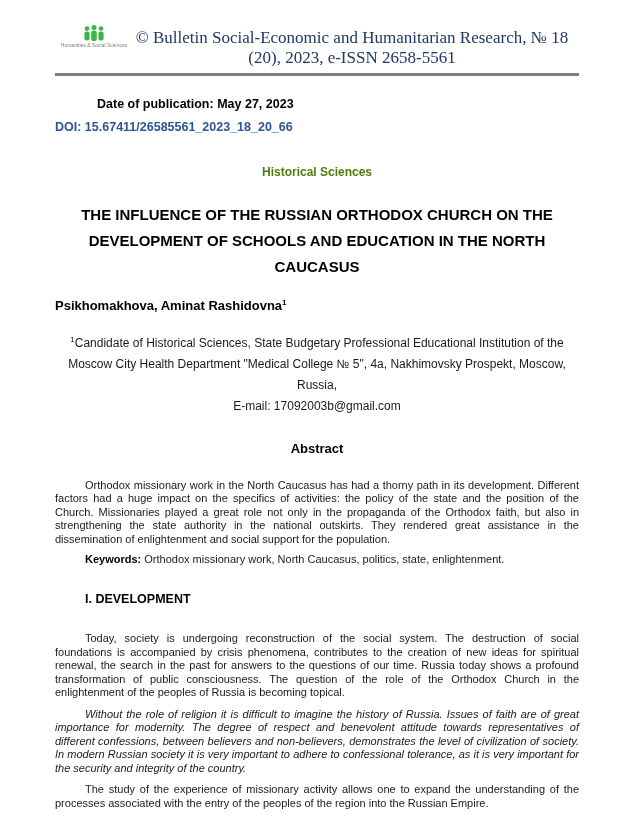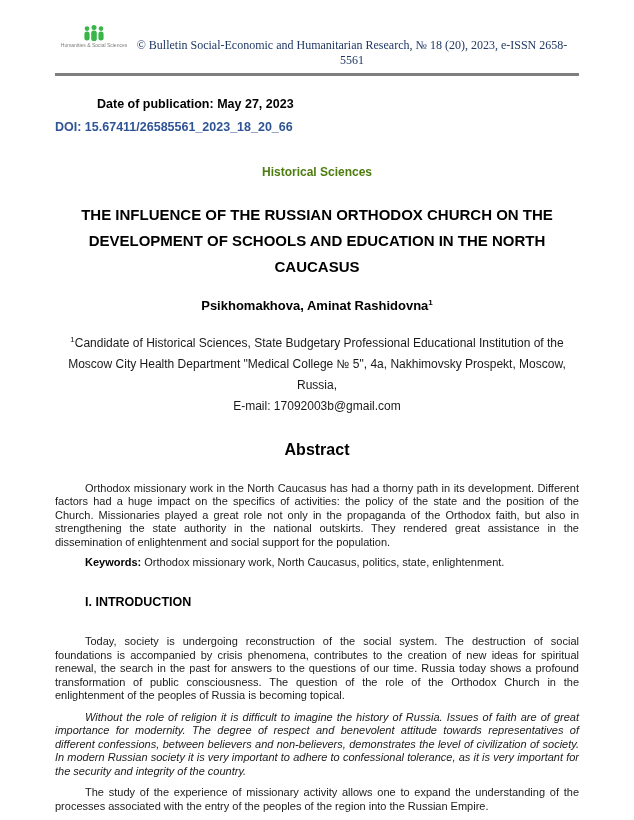--- a/index.html
+++ b/index.html
@@ -21,43 +21,43 @@
 
   
   .jheader{position:relative;height:47px;margin-top:24px;}
   .logo{position:absolute;left:0;top:0;width:78px;text-align:center;}
   .logo svg{display:block;margin:0 auto;}
   .logo-caption{font-size:5px;line-height:1.15;color:#7b7f7b;margin-top:1px;}
   .journal-line{
     position:absolute;left:70px;right:0;bottom:3px;
     text-align:center;
     font-family:"Liberation Serif", serif;
-    font-size:12px;color:var(--navy);
+    font-size:17px;color:var(--navy);
   }
   .rule{border-top:3px solid var(--rule-gray);margin-top:2px;}
 
   
   .meta{margin-top:21px;}
   .date-line{font-size:12.5px;font-weight:bold;color:#000;padding-left:42px;}
   .doi-line{font-size:12.5px;font-weight:bold;color:var(--doi-blue);margin-top:9px;}
 
   .section-heading{margin-top:31px;text-align:center;font-size:12px;font-weight:bold;color:#4d7c0f;}
 
   .title{
     margin-top:23px;text-align:center;
     font-size:15px;font-weight:bold;color:#000;
     line-height:1.72;
   }
 
-  .author{margin-top:19px;text-align:center;font-size:13px;font-weight:bold;color:#000;}
+  .author{margin-top:19px;text-align:left;font-size:13px;font-weight:bold;color:#000;}
   sup{font-size:8px;}
 
   .affiliation-block{margin-top:19px;text-align:center;font-size:12px;line-height:1.75;color:#1a1a1a;}
 
-  .abstract-heading{margin-top:24px;text-align:center;font-size:16px;font-weight:bold;color:#000;}
+  .abstract-heading{margin-top:24px;text-align:center;font-size:13px;font-weight:bold;color:#000;}
 
   .body-para{
     font-size:11px;line-height:1.23;
     text-align:justify;text-indent:30px;
     color:#1a1a1a;
   }
   .abstract-para{margin-top:23px;}
   .keywords{margin-top:7px;font-size:11px;text-indent:30px;}
   .keywords b{color:#000;}
 
@@ -105,19 +105,19 @@
     <div><sup>1</sup><span>Candidate of Historical Sciences, State Budgetary Professional Educational Institution of the Moscow City Health Department "Medical College № 5", 4a, Nakhimovsky Prospekt, Moscow, Russia,</span></div>
     <div>E-mail: 17092003b@gmail.com</div>
   </div>
 
   <div class="abstract-heading">Abstract</div>
 
   <p class="body-para abstract-para">Orthodox missionary work in the North Caucasus has had a thorny path in its development. Different factors had a huge impact on the specifics of activities: the policy of the state and the position of the Church. Missionaries played a great role not only in the propaganda of the Orthodox faith, but also in strengthening the state authority in the national outskirts. They rendered great assistance in the dissemination of enlightenment and social support for the population.</p>
 
   <p class="keywords"><b>Keywords:</b><span> Orthodox missionary work, North Caucasus, politics, state, enlightenment.</span></p>
 
-  <div class="intro-heading">I. INTRODUCTION</div>
+  <div class="intro-heading">I. DEVELOPMENT</div>
 
   <p class="body-para p1">Today, society is undergoing reconstruction of the social system. The destruction of social foundations is accompanied by crisis phenomena, contributes to the creation of new ideas for spiritual renewal, the search in the past for answers to the questions of our time. Russia today shows a profound transformation of public consciousness. The question of the role of the Orthodox Church in the enlightenment of the peoples of Russia is becoming topical.</p>
   <p class="body-para p2">Without the role of religion it is difficult to imagine the history of Russia. Issues of faith are of great importance for modernity. The degree of respect and benevolent attitude towards representatives of different confessions, between believers and non-believers, demonstrates the level of civilization of society.  In modern Russian society it is very important to adhere to confessional tolerance, as it is very important for the security and integrity of the country.</p>
   <p class="body-para p3">The study of the experience of missionary activity allows one to expand the understanding of the processes associated with the entry of the peoples of the region into the Russian Empire.</p>
 
 </div>
 
 </body></html>

